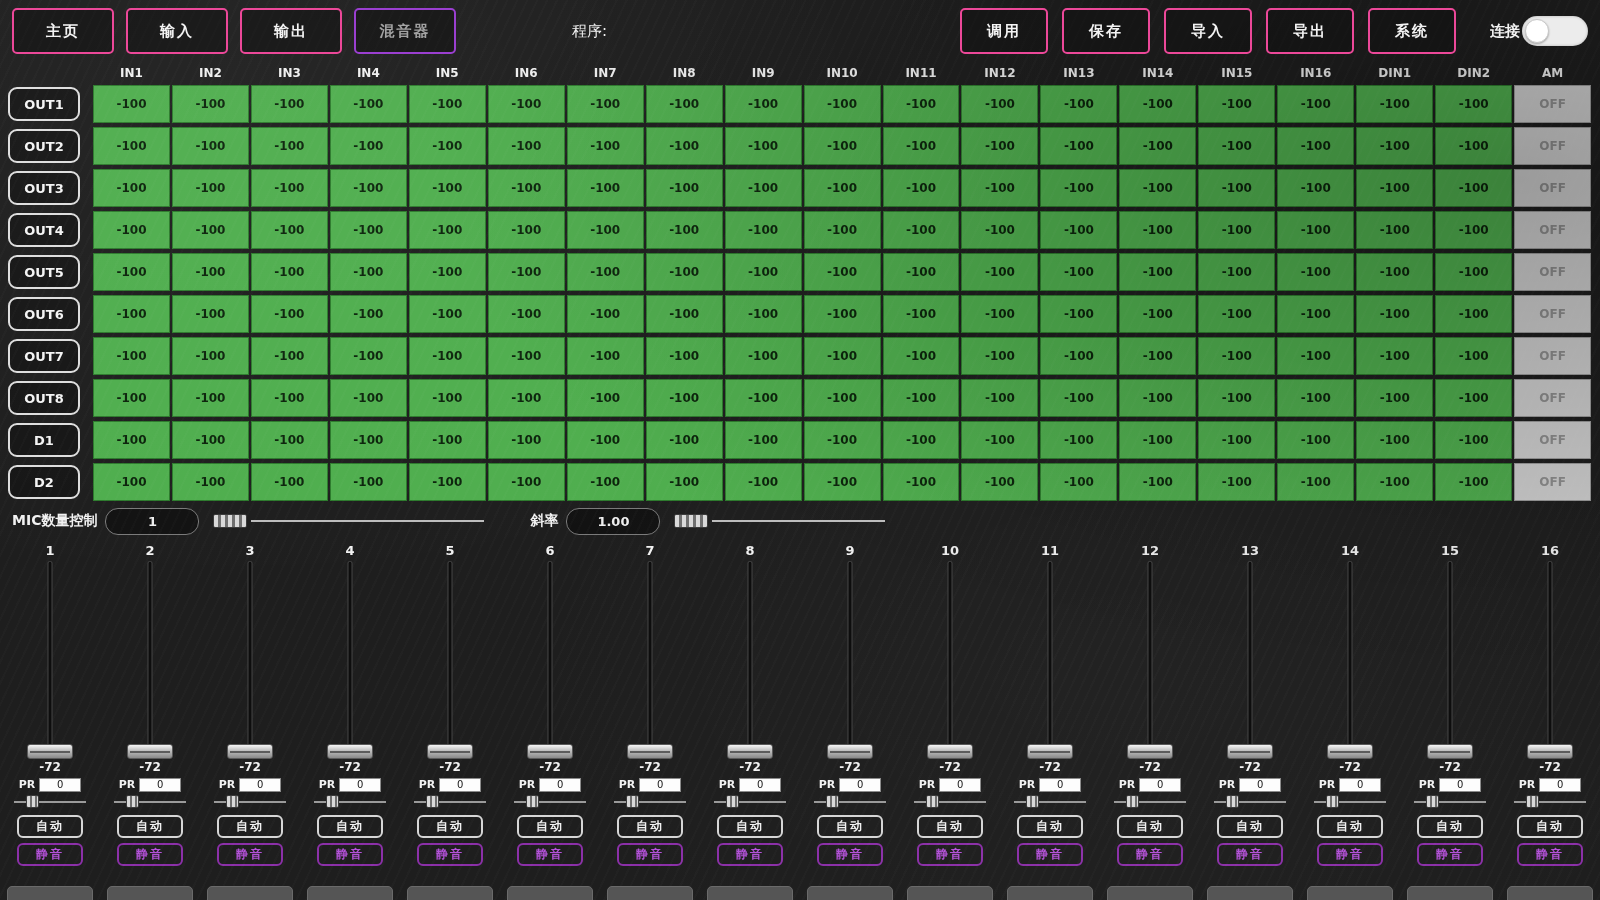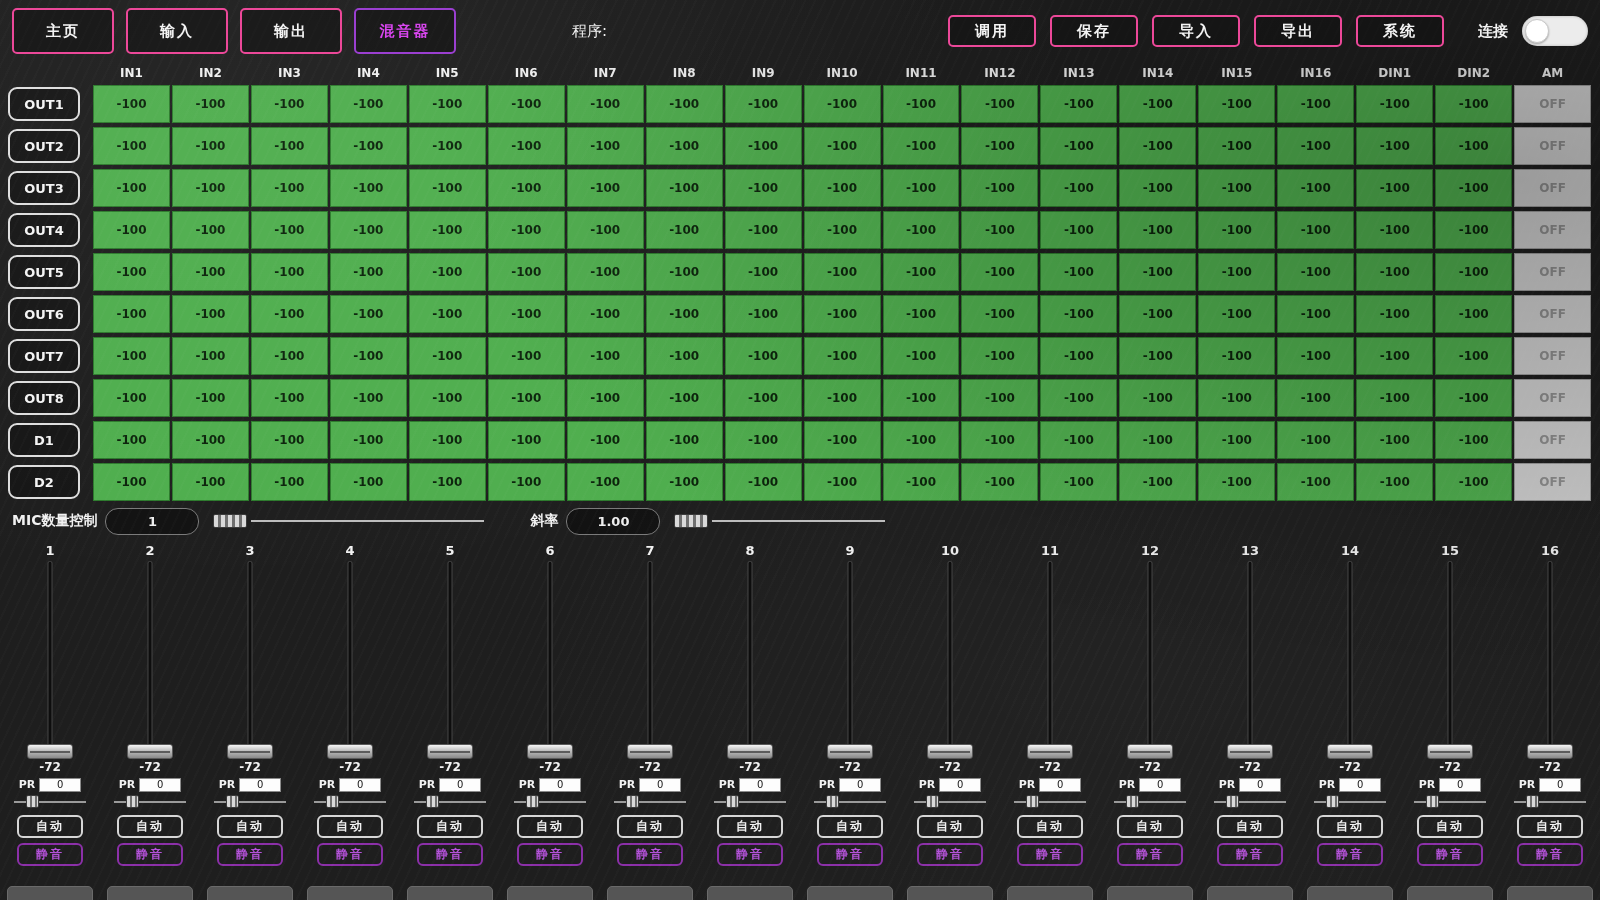--- a/index.html
+++ b/index.html
@@ -22,24 +22,24 @@
 
   
   .topbar{ position:relative; height:62px; display:flex; align-items:center; padding:0 12px; gap:12px; }
   .nav{ display:flex; gap:12px; }
   .actions{ display:flex; gap:14px; margin-left:auto; }
   .tb-btn{
     min-width:102px; height:46px; border:2px solid #ec4899; border-radius:5px;
     background:rgba(15,15,15,0.45); color:#f4f4f4; font-size:15px; font-weight:bold;
     display:flex; align-items:center; justify-content:center; letter-spacing:2px; cursor:pointer;
   }
-  .tb-btn.small{ min-width:88px; height:32px;font-family:Liberation Mono, monospace; }
-  .tb-btn.active{ border-color:#9b3fd1; color:#d946ef; }
+  .tb-btn.small{ min-width:88px; height:46px;font-family:Liberation Mono, monospace; }
+  .tb-btn.active{ border-color:#9b3fd1; color:#a3a3a3; }
   .program-label{ margin-left:104px; font-size:15px; font-weight:normal; }
-  .connect{ display:flex; align-items:center; gap:14px; margin-left:22px; font-size:15px; font-weight:bold; }
+  .connect{ display:flex; align-items:center; gap:2px; margin-left:22px; font-size:15px; font-weight:bold; }
   .toggle{ width:66px; height:30px; border-radius:15px; background:#ececec; position:relative; cursor:pointer; box-shadow:inset 0 0 3px rgba(0,0,0,.25); }
   .toggle .knob{ position:absolute; left:3px; top:3px; width:24px; height:24px; border-radius:50%; background:#fff; border:1px solid #c8c8c8; box-shadow:0 1px 2px rgba(0,0,0,.3); }
 
   
   .matrix{ padding:0 8px; }
   .m-header{ display:flex; height:21px; align-items:center; }
   .m-spacer{ width:84px; flex:none; }
   .m-col{ flex:1; text-align:center; font-size:12px; font-weight:bold; color:#f0f0f0; }
   .m-row{ display:flex; height:42px; align-items:center; }
   .m-label-wrap{ width:84px; flex:none; display:flex; align-items:center; }

